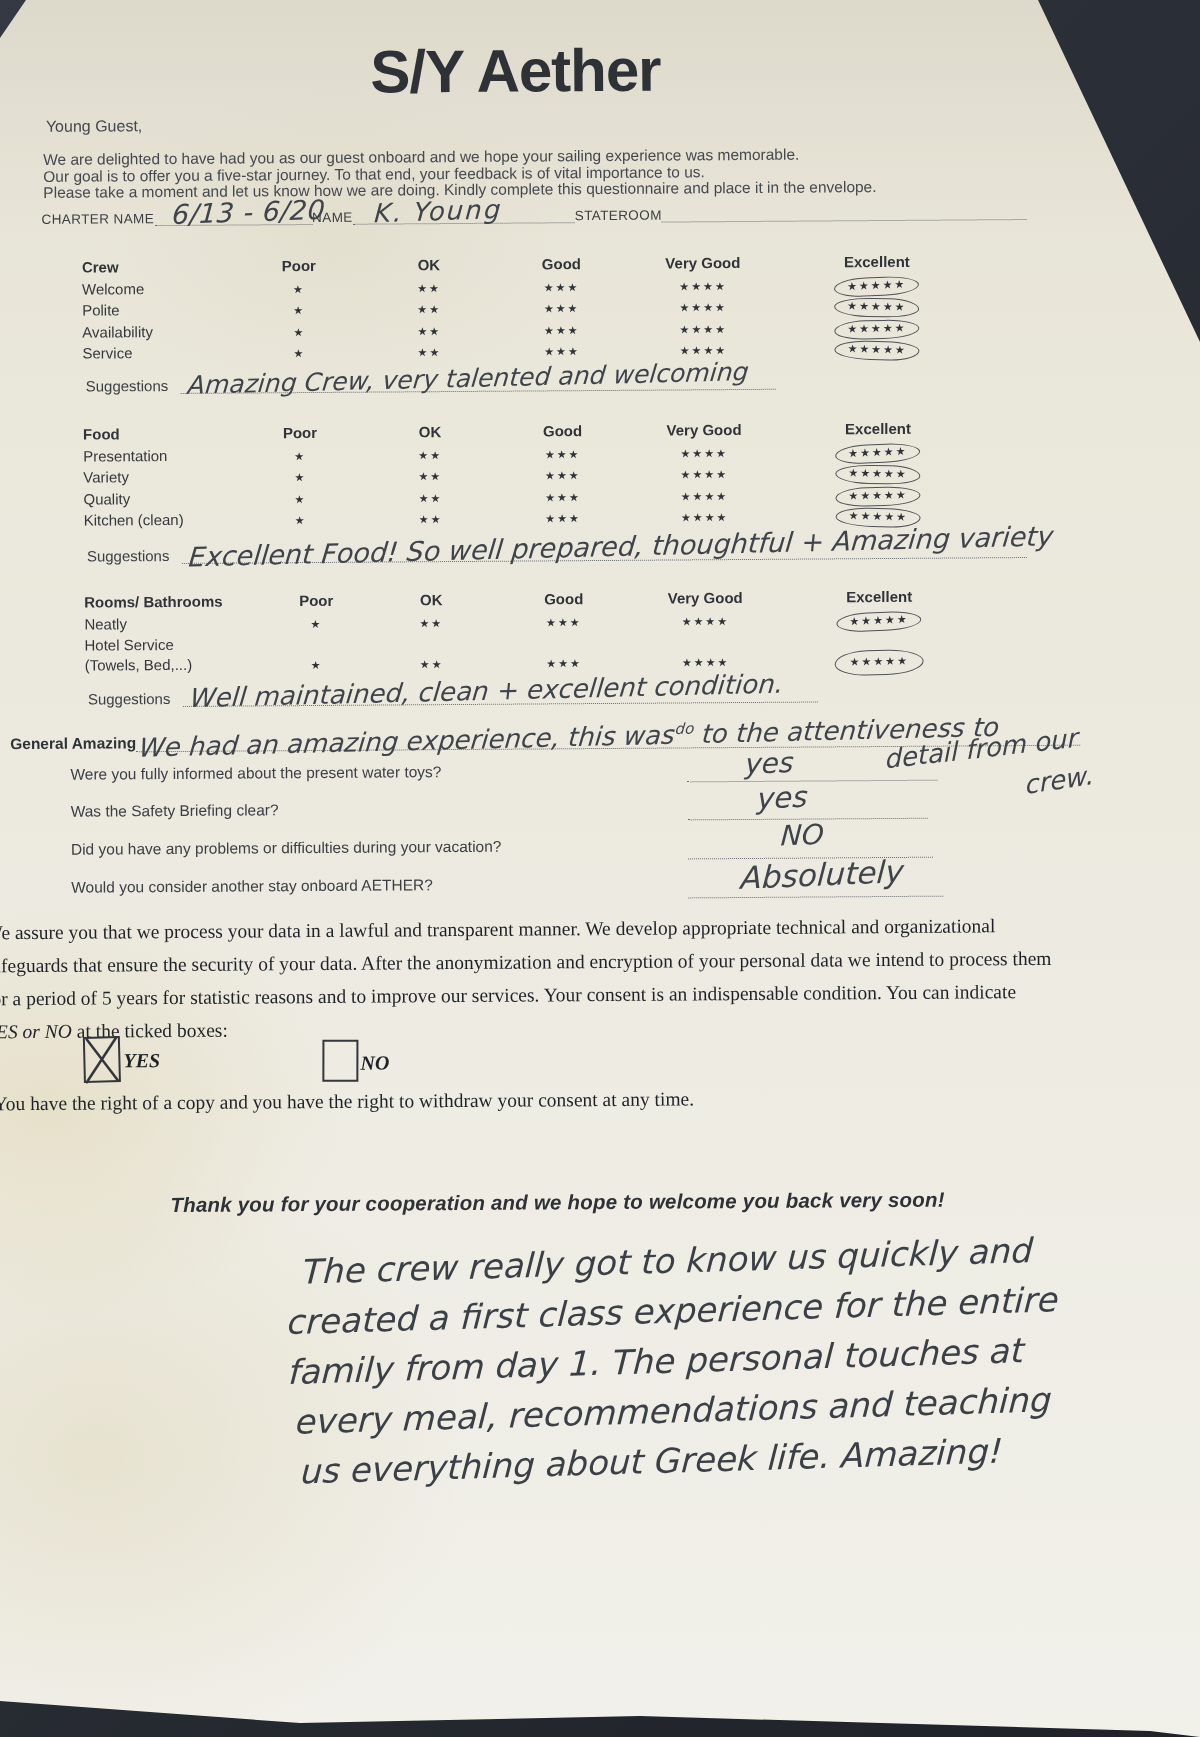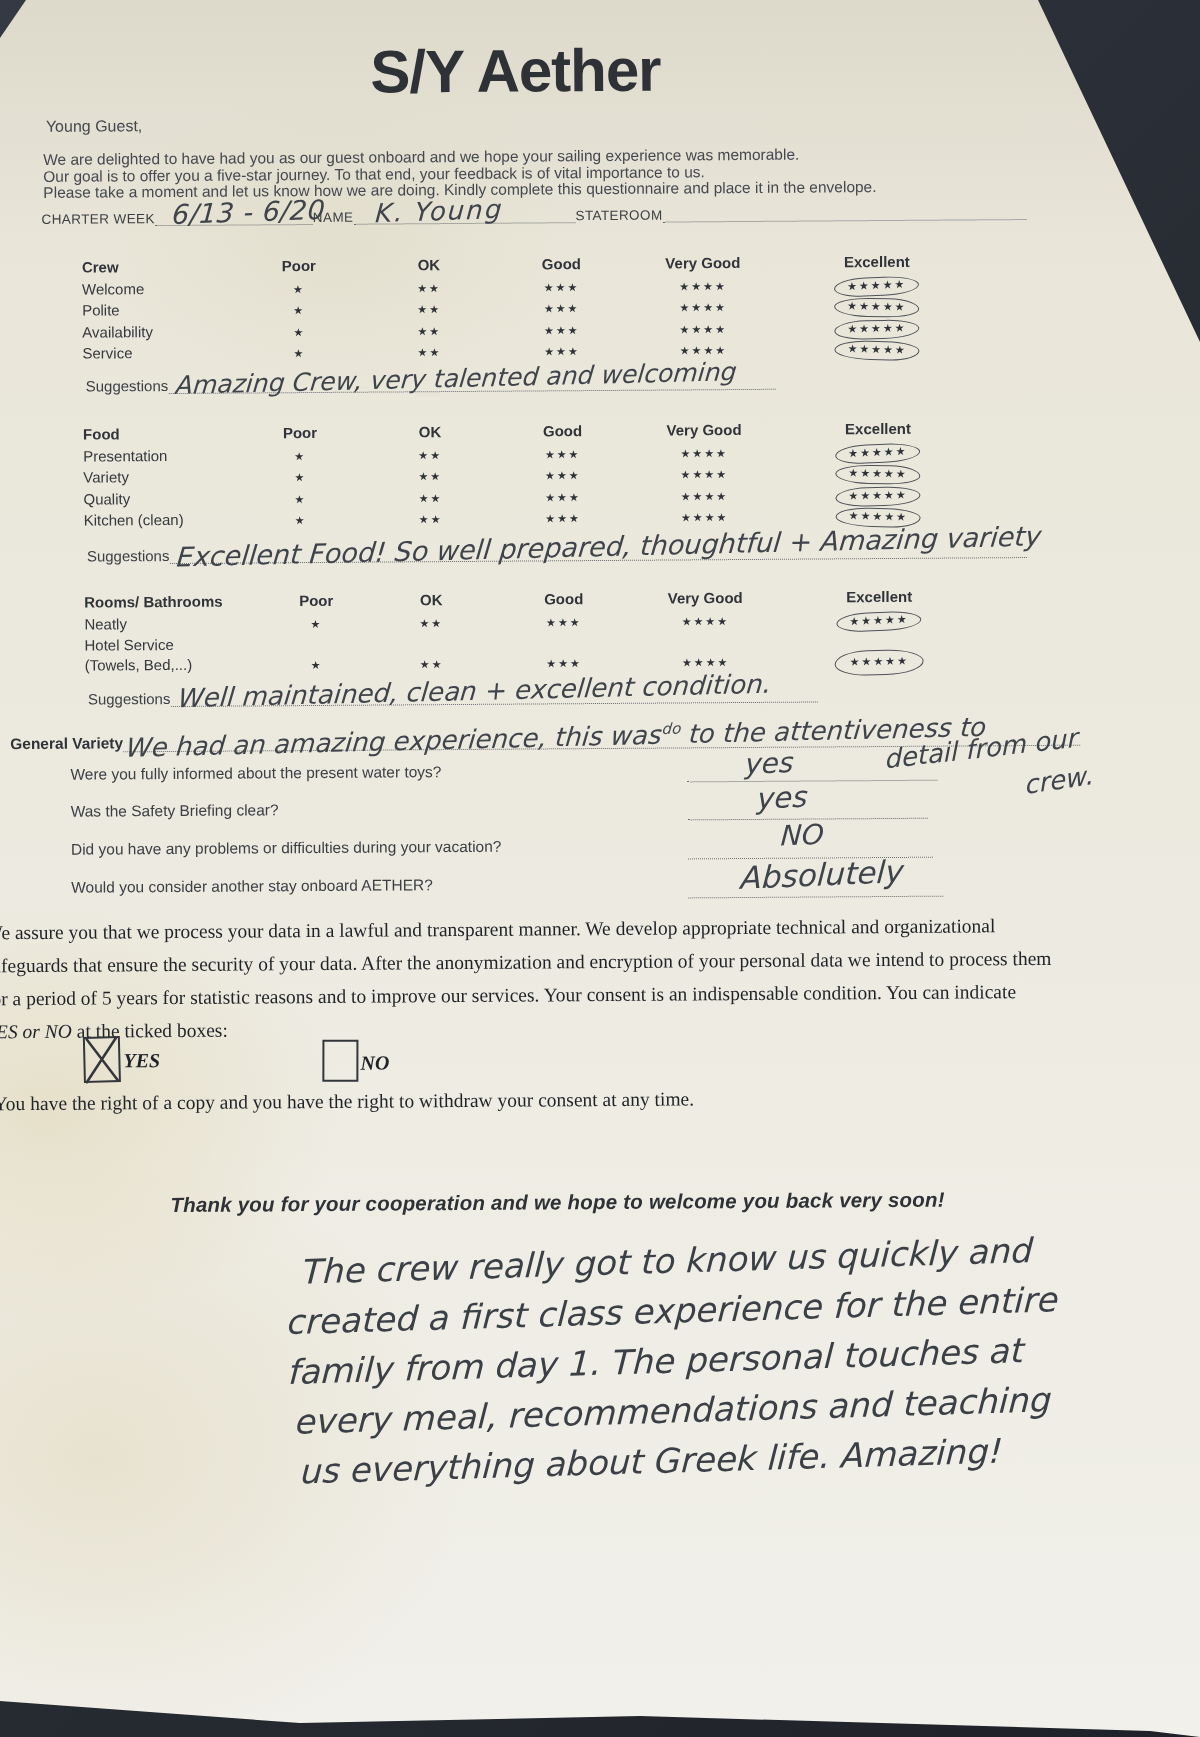--- a/index.html
+++ b/index.html
@@ -40,21 +40,21 @@
   .c-good{width:135px;} .c-vg{width:148px;} .c-exc{width:200px;}
   .head .c-label,.head .c-col{font-weight:700;font-size:15px;color:#303439;}
   .stars{font-size:11px;letter-spacing:2px;color:#2f3338;}
   .circled{display:inline-block;border:1.8px solid #4d5158;border-radius:48% 52% 55% 45% / 70% 62% 68% 60%;
            padding:1px 12px 3px;transform:rotate(-2deg);}
   .r-row:nth-child(3) .circled{transform:rotate(1.5deg);border-radius:55% 45% 50% 50%/62% 70% 58% 66%;}
   .r-row:nth-child(4) .circled{transform:rotate(-1deg);}
   .r-row:nth-child(5) .circled{transform:rotate(2deg);border-radius:50% 50% 45% 55%/66% 58% 70% 60%;}
 
   .sugg{display:flex;align-items:flex-end;}
-  .sugg-label{font-size:15px;color:#3c4045;margin-right:0;}
+  .sugg-label{font-size:15px;color:#3c4045;margin-right:12px;}
   .sugg .fill{flex:1;height:18px;}
   .sugg-hand{position:absolute;bottom:-2px;left:8px;transform:skewX(-7deg) rotate(-1deg);}
 
   .gr-label{font-weight:700;font-size:15.5px;color:#2f3338;}
   .q-text{font-size:15.5px;color:#3c4045;}
   .ans-line{position:absolute;border-bottom:1.6px dotted #6a6d70;height:14px;}
   .ans{position:absolute;transform:skewX(-6deg) rotate(-2deg);}
 
   .legal{font-family:"Liberation Serif",serif;font-size:19.5px;color:#1f2328;white-space:nowrap;line-height:33px;}
   .legal-it{font-style:italic;}
@@ -79,21 +79,21 @@
   <div class="abs title">S/Y Aether</div>
   <div class="abs salutation">Young Guest,</div>
 
   <div class="abs intro">
     <div>We are delighted to have had you as our guest onboard and we hope your sailing experience was memorable.</div>
     <div>Our goal is to offer you a five-star journey. To that end, your feedback is of vital importance to us.</div>
     <div>Please take a moment and let us know how we are doing. Kindly complete this questionnaire and place it in the envelope.</div>
   </div>
 
   <div class="abs charter-row">
-    <span>CHARTER WEEK</span>
+    <span>CHARTER NAME</span>
     <span class="fill fl-week">
       <span class="hand hv hv-week">6/13 - 6/20</span>
     </span>
     <span>NAME</span>
     <span class="fill fl-name">
       <span class="hand hv hv-name">K. Young</span>
     </span>
     <span>STATEROOM</span>
     <span class="fill fl-state">
       <span class="hand hv"></span>
@@ -231,21 +231,21 @@
   </div>
 
   <div class="abs sugg" style="left:83px;top:685px;width:730px">
     <span class="sugg-label">Suggestions</span>
     <span class="fill">
       <span class="hand sugg-hand" style="font-size:26px">Well maintained, clean + excellent condition.</span>
     </span>
   </div>
 
   <div class="abs" style="left:5px;top:728px;width:1180px;display:flex;align-items:flex-end">
-    <span class="gr-label">General Variety</span>
+    <span class="gr-label">General Amazing</span>
     <span class="fill" style="flex:1;height:20px;margin-right:110px">
       <span class="hand" style="position:absolute;bottom:-4px;left:4px;font-size:26px;transform:skewX(-7deg) rotate(-1deg)"><span>We had an amazing experience, this was</span><sup style="font-size:15px">do</sup> <span>to the attentiveness to</span></span>
     </span>
   </div>
   <div class="abs hand" style="left:880px;top:736px;font-size:26px;transform:rotate(-6deg) skewX(-7deg)">detail from our</div>
   <div class="abs hand" style="left:1020px;top:768px;font-size:26px;transform:rotate(-8deg) skewX(-7deg)">crew.</div>
 
   <div class="abs q-text" style="left:65px;top:762px">Were you fully informed about the present water toys?</div>
   <div class="ans-line" style="left:682px;top:768px;width:250px"></div>
   <div class="ans hand" style="left:740px;top:748px;font-size:28px">yes</div>

